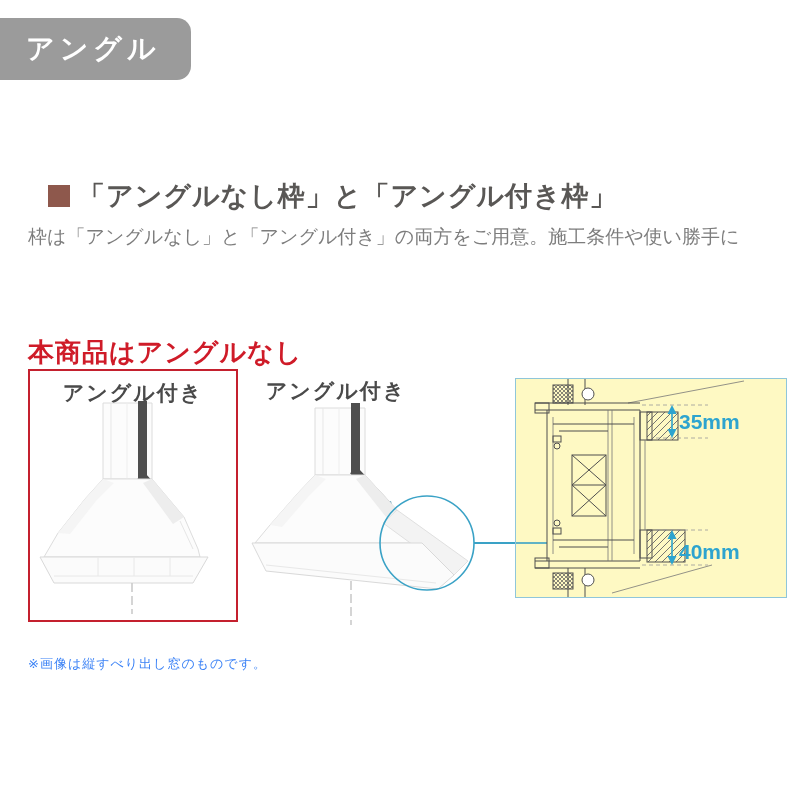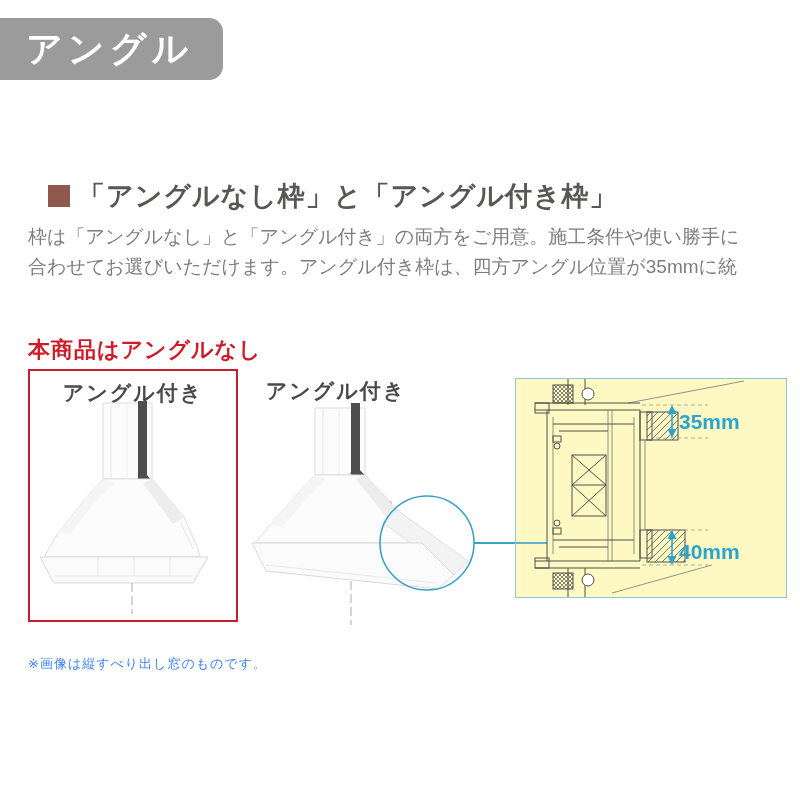--- a/index.html
+++ b/index.html
@@ -6,35 +6,35 @@
   body{
     width:800px;height:800px;background:#ffffff;position:relative;overflow:hidden;
     font-family:"Liberation Sans","DejaVu Sans",sans-serif;
   }
   .abs{position:absolute;}
 
   
   .badge{
     left:0;top:18px;height:62px;line-height:62px;
     background:#9b9b9b;color:#ffffff;
-    font-size:36px;font-weight:bold;letter-spacing:5px;
+    font-size:28px;font-weight:bold;letter-spacing:5px;
     padding:0 30px 0 26px;border-radius:0 14px 14px 0;
   }
 
   
   .heading-row{left:28px;top:178px;display:flex;align-items:center;padding-left:20px;}
   .heading-bullet{width:22px;height:22px;background:#8e584c;margin-right:8px;flex:0 0 auto;}
   .heading-title{font-size:27px;font-weight:bold;color:#595755;letter-spacing:1px;white-space:nowrap;}
 
   
   .body-text{left:28px;top:222px;width:762px;font-size:19px;color:#7d7d7d;line-height:30px;}
   .body-text div{white-space:nowrap;}
 
   
-  .product-note{left:28px;top:335px;font-size:22px;font-weight:bold;color:#cf1b28;letter-spacing:1px;}
+  .product-note{left:28px;top:335px;font-size:26px;font-weight:bold;color:#cf1b28;letter-spacing:1px;}
 
   
   .noangle-box{
     left:28px;top:369px;width:206px;height:249px;
     border:2px solid #c4202e;background:#ffffff;
   }
   .diagram-label{
     font-size:21px;font-weight:bold;color:#4a4a4a;letter-spacing:2px;
     text-align:center;white-space:nowrap;
   }
@@ -66,21 +66,20 @@
 
 <div class="abs badge">アングル</div>
 
 <div class="abs heading-row">
   <span class="heading-bullet"></span>
   <span class="heading-title">「アングルなし枠」と「アングル付き枠」</span>
 </div>
 
 <div class="abs body-text">
   <div>枠は「アングルなし」と「アングル付き」の両方をご用意。施工条件や使い勝手に</div>
-  <div>合わせてお選びいただけます。アングル付き枠は、四方アングル位置が35mmに統</div>
 </div>
 
 <div class="abs product-note">本商品はアングルなし</div>
 
 <div class="abs noangle-box">
   <div class="abs diagram-label noangle-label">アングル付き</div>
   <svg class="abs noangle-svg" viewBox="0 0 206 245" xmlns="http://www.w3.org/2000/svg">
 
     <polygon points="73,32 122,32 122,108 73,108" fill="#fcfcfc" stroke="#dcdcdc" stroke-width="1"></polygon>
     <line x1="81" y1="32" x2="81" y2="108" stroke="#e7e7e7"></line>

